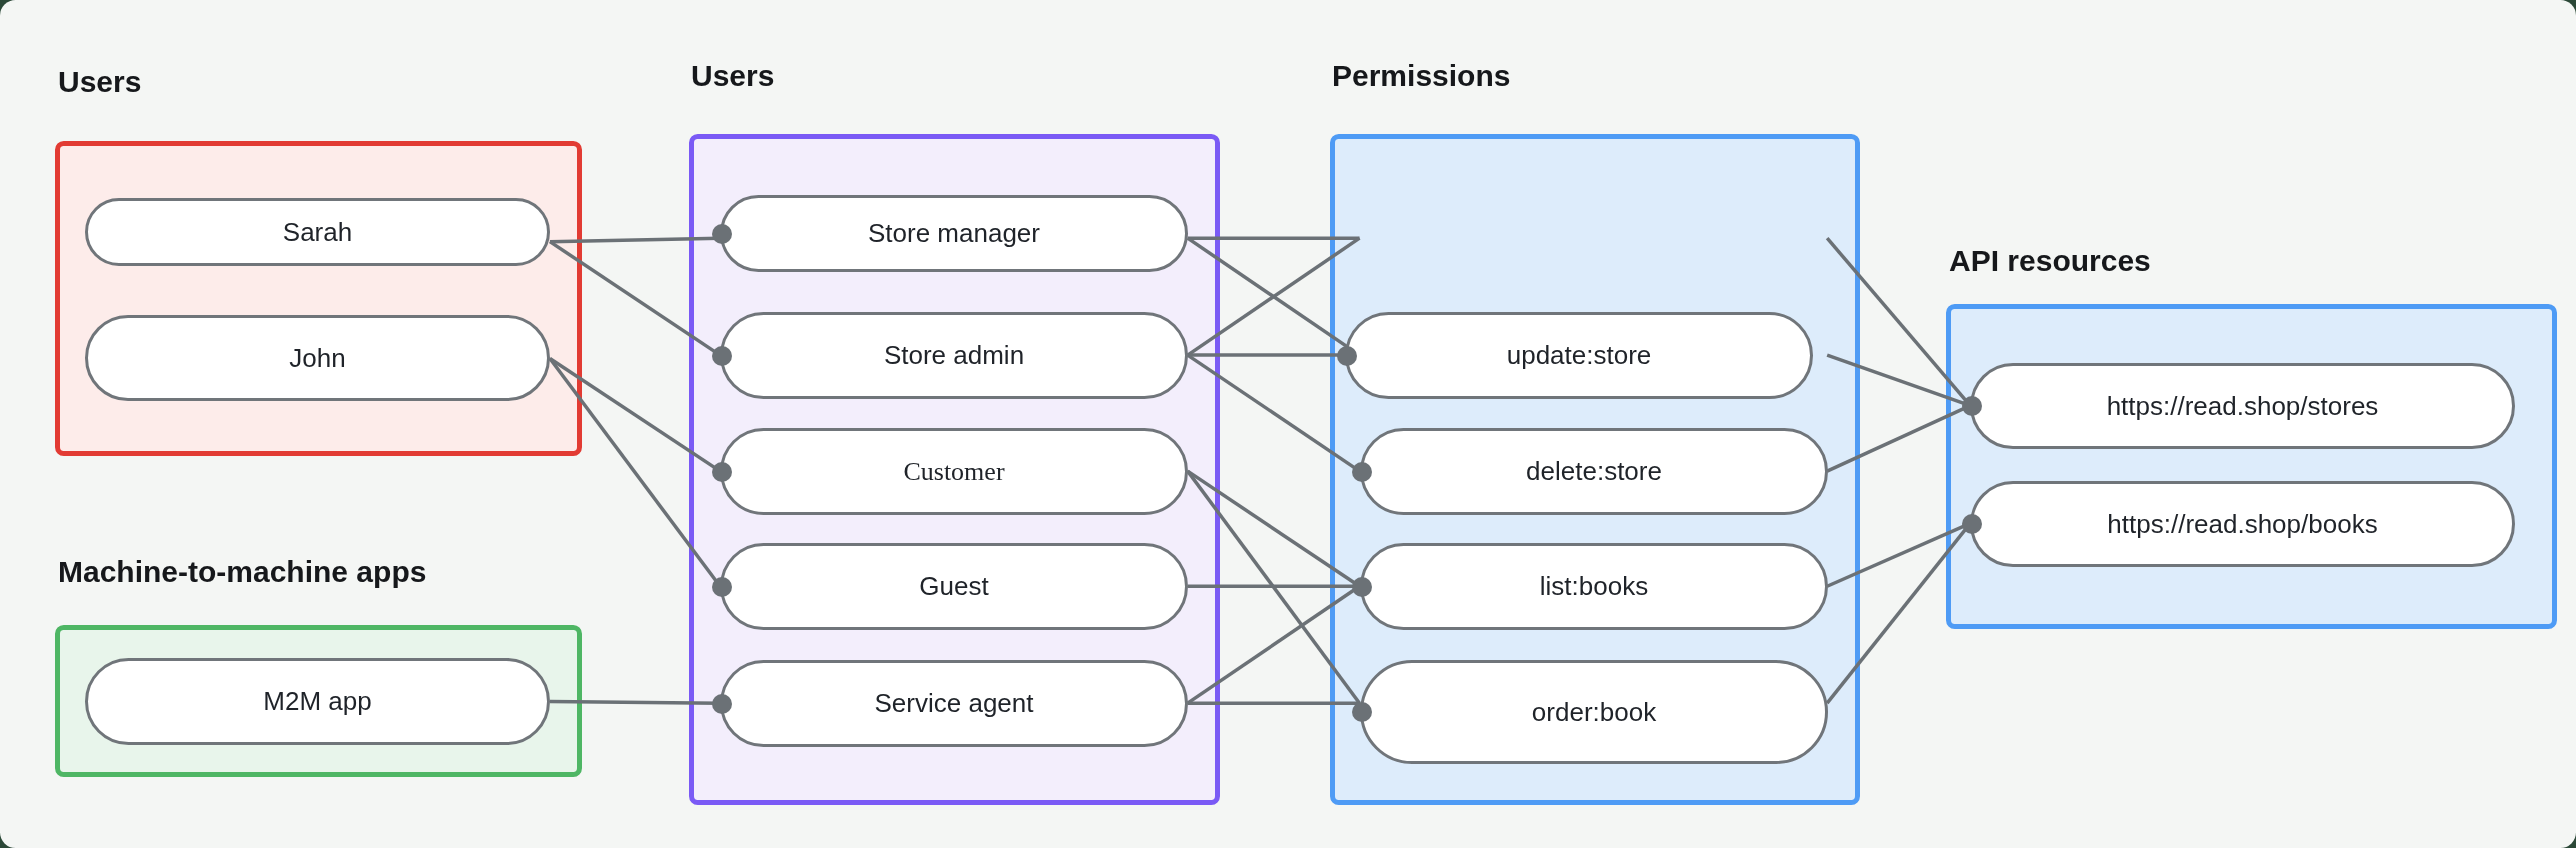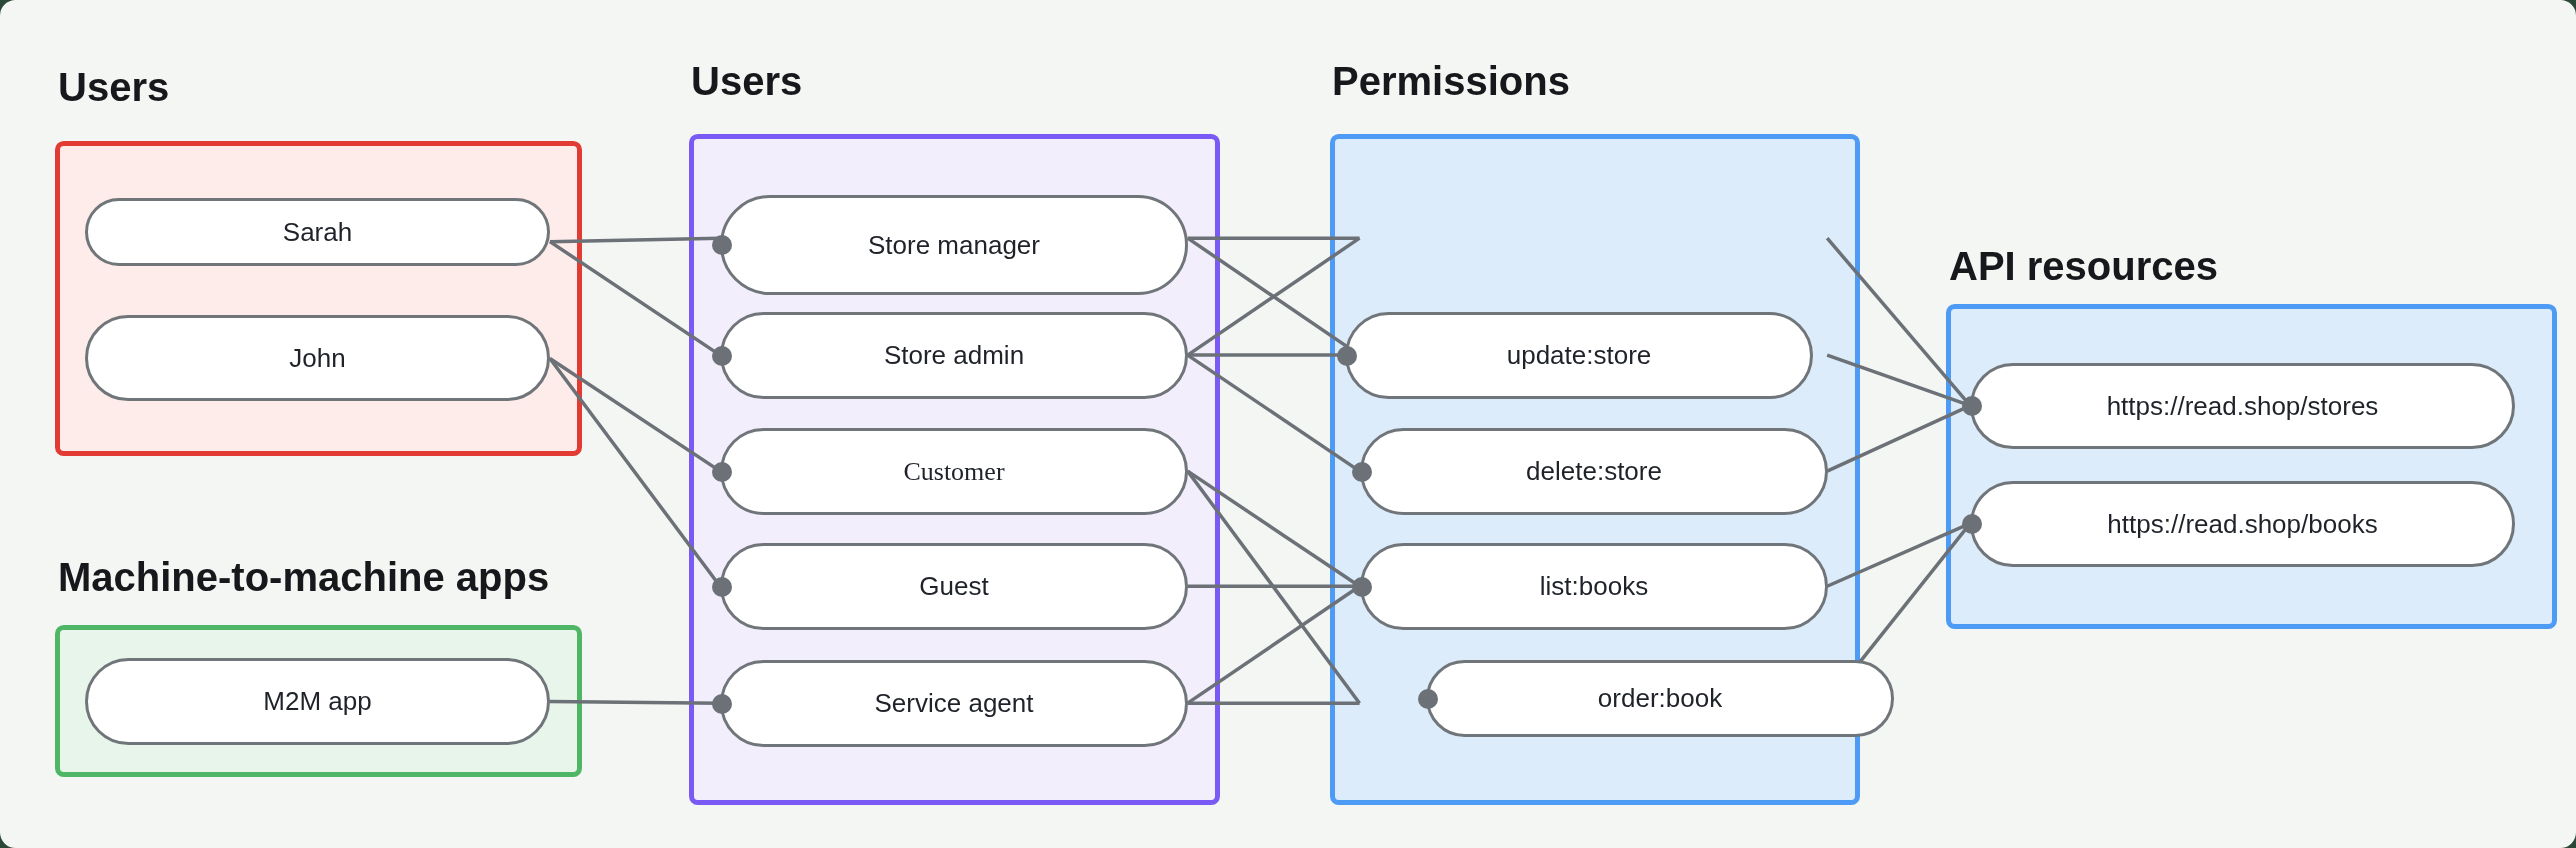--- a/index.html
+++ b/index.html
@@ -19,21 +19,21 @@
     background:transparent;
   }
   .g-users       { left:55px;   top:141px; width:527px; height:315px; border-color:#e23b33; background:#fdecea; }
   .g-m2m         { left:55px;   top:625px; width:527px; height:152px; border-color:#4eb664; background:#e8f5eb; }
   .g-roles       { left:689px;  top:134px; width:531px; height:671px; border-color:#7a5af5; background:#f3eefc; }
   .g-permissions { left:1330px; top:134px; width:530px; height:671px; border-color:#4e9bf5; background:#ddecfb; }
   .g-api         { left:1946px; top:304px; width:611px; height:325px; border-color:#4e9bf5; background:#ddecfb; }
 
   .group-title {
     position:absolute;
-    font-size:40px;
+    font-size:30px;
     font-weight:600;
     color:#16181b;
     white-space:nowrap;
   }
   .t-users       { left:58px;   top:65px;  }
   .t-m2m         { left:58px;   top:555px; }
   .t-roles       { left:691px;  top:59px;  }
   .t-permissions { left:1332px; top:59px;  }
   .t-api         { left:1949px; top:244px; }
 
@@ -98,25 +98,25 @@
 
   <span class="group-title t-users">Users</span>
   <span class="group-title t-m2m">Machine-to-machine apps</span>
   <span class="group-title t-roles">Users</span>
   <span class="group-title t-permissions">Permissions</span>
   <span class="group-title t-api">API resources</span>
 
 <div class="pill" style="left: 85px; top: 198px; width: 465px; height: 68px;">Sarah</div>
     <div class="pill" style="left: 85px; top: 315px; width: 465px; height: 86px;">John</div>
     <div class="pill" style="left: 85px; top: 658px; width: 465px; height: 87px;">M2M app</div>
-    <div class="pill has-dot" style="left: 720px; top: 195px; width: 468px; height: 100px;">Store manager</div>
+    <div class="pill has-dot" style="left: 720px; top: 195px; width: 468px; height: 77px;">Store manager</div>
     <div class="pill has-dot" style="left: 720px; top: 312px; width: 468px; height: 87px;">Store admin</div>
     <div class="pill has-dot" style="left: 720px; top: 428px; width: 468px; height: 87px; font-family: Liberation Serif, serif;">Customer</div>
     <div class="pill has-dot" style="left: 720px; top: 543px; width: 468px; height: 87px;">Guest</div>
     <div class="pill has-dot" style="left: 720px; top: 660px; width: 468px; height: 87px;">Service agent</div>
     <div class="pill has-dot" style="left: 1345px; top: 312px; width: 468px; height: 87px;">update:store</div>
     <div class="pill has-dot" style="left: 1360px; top: 428px; width: 468px; height: 87px;">delete:store</div>
     <div class="pill has-dot" style="left: 1360px; top: 543px; width: 468px; height: 87px;">list:books</div>
-    <div class="pill has-dot" style="left: 1426px; top: 660px; width: 468px; height: 77px;">order:book</div>
+    <div class="pill has-dot" style="left: 1360px; top: 660px; width: 468px; height: 104px;">order:book</div>
     <div class="pill has-dot" style="left: 1970px; top: 363px; width: 545px; height: 86px;">https://read.shop/stores</div>
     <div class="pill has-dot" style="left: 1970px; top: 481px; width: 545px; height: 86px;">https://read.shop/books</div>
   </div>
 
 
 </body></html>

